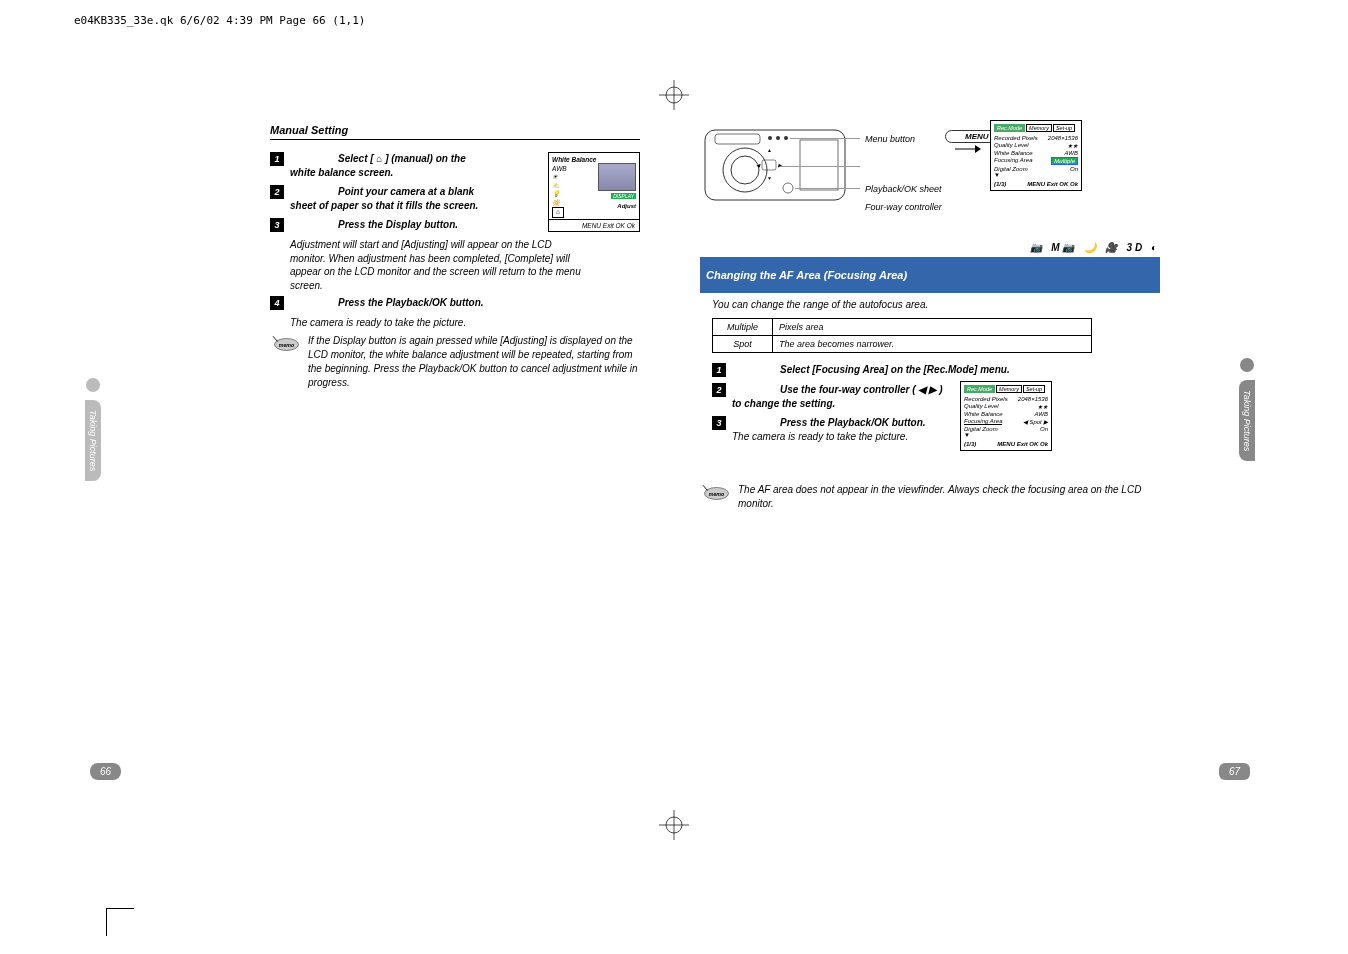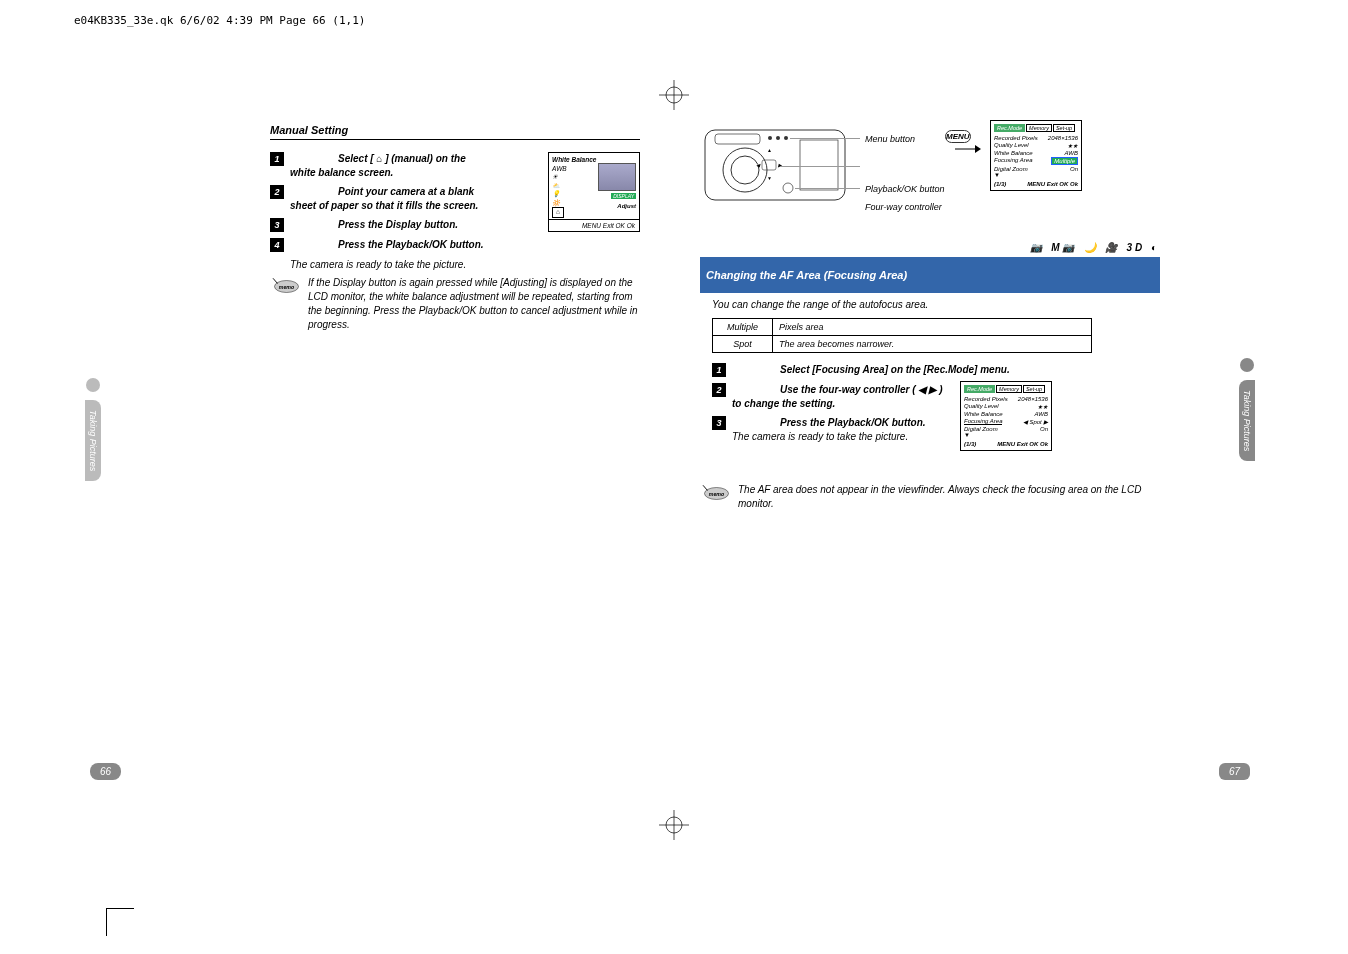--- a/index.html
+++ b/index.html
@@ -119,21 +119,21 @@
     font-size: 9px;
   }
   .camera-diagram .cam {
     position: absolute; left: 0; top: 0;
     width: 150px; height: 90px;
   }
   .camera-diagram .label { position: absolute; font-size: 9px; }
   .camera-diagram .line { position: absolute; background: #999; height: 1px; }
   .menu-pill {
     border: 1px solid #333; border-radius: 8px;
-    font-size: 8px; font-weight: bold; padding: 1px 0;
+    font-size: 8px; font-weight: bold; padding: 1px 19px;
     display: inline-block; background: #fff;
   }
   .mode-icons {
     text-align: right;
     font-size: 10px;
     letter-spacing: 3px;
     margin: 10px 0 4px 0;
     font-weight: bold;
   }
   .wb-box {
@@ -241,20 +241,21 @@
           <span class="step-num">2</span>
           <span class="step-text"><span class="bold">Point your camera at a blank sheet of paper so that it fills the screen.</span></span>
         </div>
         <div class="step-row">
           <span class="step-num">3</span>
           <span class="step-text">
             <span class="bold">Press the Display button.</span>
           </span>
         </div>
       </div>
+      <div class="step-sub" style="width:300px;">Adjustment will start and [Adjusting] will appear on the LCD monitor. When adjustment has been completed, [Complete] will appear on the LCD monitor and the screen will return to the menu screen.</div>
       <div class="step-row">
         <span class="step-num">4</span>
         <span class="step-text"><span class="bold">Press the Playback/OK button.</span></span>
       </div>
       <div class="step-sub">The camera is ready to take the picture.</div>
     </div>
 
     <div class="memo-block">
       <span class="memo-icon">
         <svg viewBox="0 0 40 24">
@@ -291,21 +292,21 @@
         <text x="56" y="47" font-size="5">◀</text>
         <text x="78" y="47" font-size="5">▶</text>
         <rect x="62" y="40" width="14" height="10" rx="2" fill="none" stroke="#333" stroke-width="0.6"></rect>
         <circle cx="88" cy="68" r="5" fill="none" stroke="#333" stroke-width="0.7"></circle>
       </svg>
       <div class="line" style="left:90px; top:18px; width:70px;"></div>
       <div class="label" style="left:165px; top:14px;">Menu button</div>
       <div class="line" style="left:80px; top:46px; width:80px;"></div>
       <div class="label" style="left:165px; top:42px;margin-top:40px;">Four-way controller</div>
       <div class="line" style="left:95px; top:68px; width:65px;"></div>
-      <div class="label" style="left:165px; top:64px;">Playback/OK button</div>
+      <div class="label" style="left:165px; top:64px;">Playback/OK sheet</div>
       <span class="menu-pill" style="position:absolute; left:245px; top:10px;">MENU</span>
       <svg style="position:absolute; left:255px; top:24px; width:26px; height:10px;">
           <line x1="0" y1="5" x2="20" y2="5" stroke="#000" stroke-width="1"></line>
           <polygon points="20,1 26,5 20,9" fill="#000"></polygon>
         </svg>
 
       <div class="lcd-box" style="left:290px; top:0;">
         <div class="tab-row">
             <span class="tab active">Rec.Mode</span>
             <span class="tab">Memory</span>

